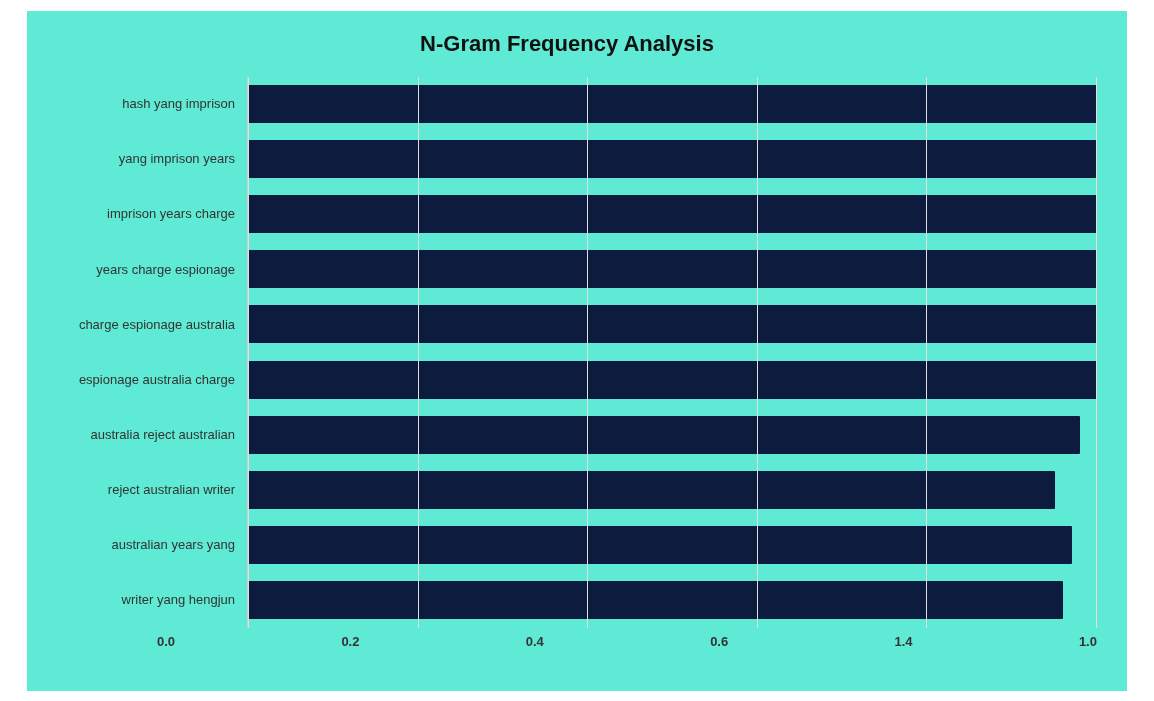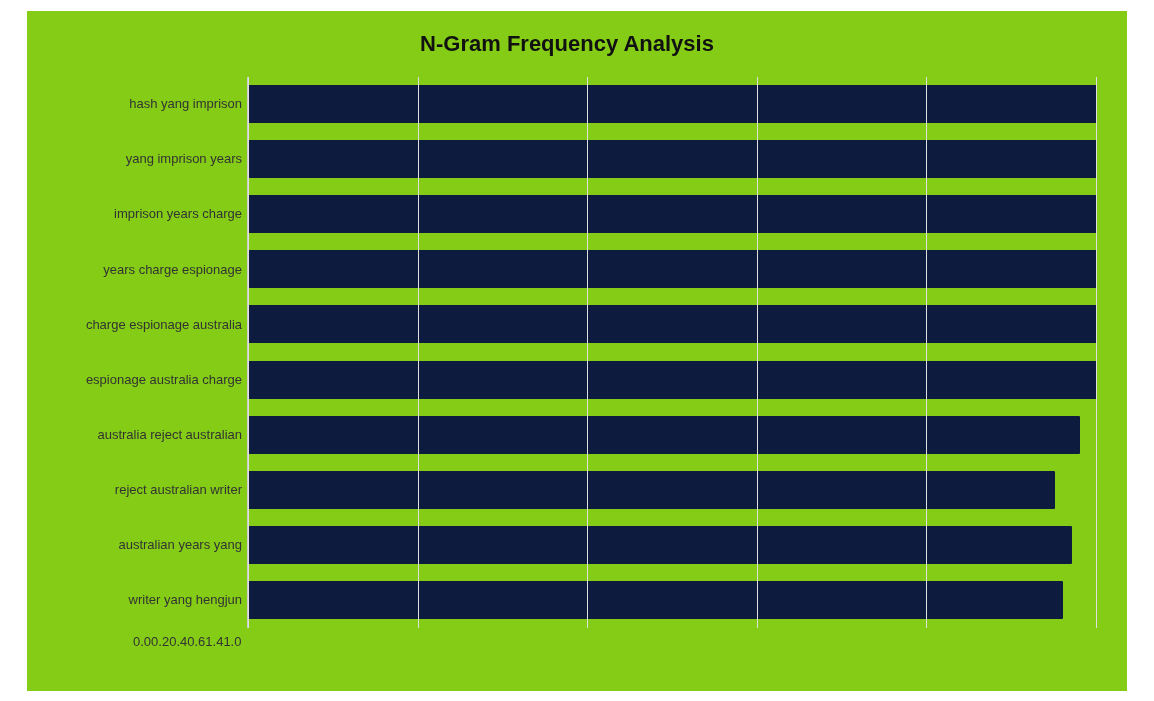--- a/index.html
+++ b/index.html
@@ -8,21 +8,21 @@
       font-family: Arial, sans-serif;
       width: 1154px;
       height: 701px;
       display: flex;
       align-items: center;
       justify-content: center;
     }
     .chart-container {
       width: 1100px;
       height: 680px;
-      background: #84cc16;
+      background: #5eead4;
       display: flex;
       flex-direction: column;
       padding: 20px 30px 40px 10px;
     }
     .chart-title {
       text-align: center;
       font-size: 22px;
       font-weight: bold;
       color: #111111;
       margin-bottom: 20px;
@@ -34,21 +34,21 @@
     }
     .bars-area {
       display: flex;
       flex: 1;
     }
     .y-labels {
       display: flex;
       flex-direction: column;
       justify-content: space-around;
       width: 210px;
-      padding-right: 5px;
+      padding-right: 12px;
     }
     .y-label {
       font-size: 13px;
       color: #333333;
       text-align: right;
       line-height: 1.2;
     }
     .plot-area {
       flex: 1;
       display: flex;
@@ -63,22 +63,23 @@
       align-items: center;
       height: 44px;
     }
     .bar {
       height: 38px;
       background: #0d1b3e;
       border-radius: 1px;
     }
     .x-axis {
       display: flex;
-      flex-direction: row;
-      margin-left: 96px;
+      flex-direction: column;
+      margin-left: 120px;
+      font-weight: bold;
     }
     .x-ticks {
       display: flex;
       justify-content: space-between;
       padding: 6px 0 2px 0;
       position: relative;
     }
     .x-tick {
       font-size: 13px;
       color: #333333;

